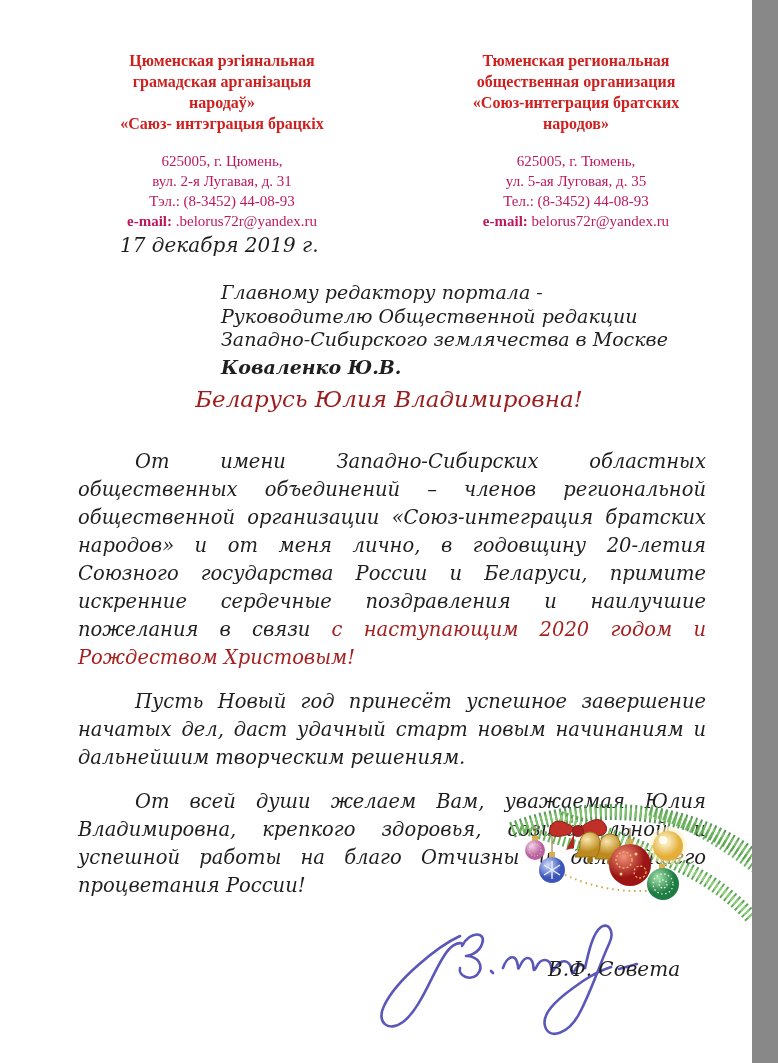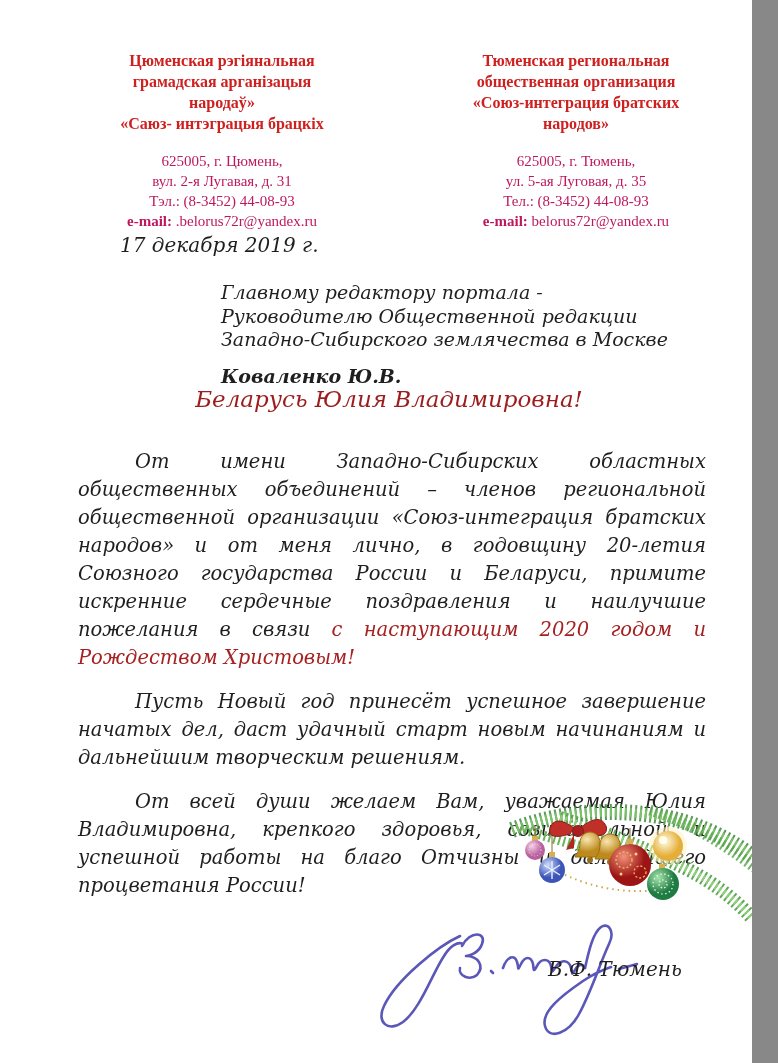--- a/index.html
+++ b/index.html
@@ -16,21 +16,21 @@
   .lh-left{left:66px;}
   .lh-right{left:420px;}
   .org-name{font-weight:bold;font-size:16px;line-height:21px;color:#cf2020;}
   .addr{margin-top:17px;font-size:15px;line-height:20px;color:#be185d;}
   .addr b{font-weight:bold;}
   
   .script{font-family:"DejaVu Serif", serif;font-style:italic;}
   .date-line{position:absolute;left:120px;top:233px;font-size:20px;}
   .addressee{position:absolute;right:51px;top:281px;width:480px;text-align:left;
              font-size:19px;line-height:23.5px;}
-  .addressee .name{font-weight:bold;margin-top:13px;}
+  .addressee .name{font-weight:bold;margin-top:4px;}
   .salutation{position:absolute;left:0;top:386px;width:778px;text-align:center;
               font-size:23px;color:#9c1d1d;}
   .body-text{position:absolute;left:62px;top:432px;width:660px;
              font-size:19.5px;line-height:28px;text-align:justify;}
   .body-text p{margin:16px;text-indent:57px;}
   .red-run{color:#a62121;}
   
   .sign-block{position:absolute;left:104px;top:845px;font-size:19px;line-height:23.5px;}
   .signer-name{position:absolute;left:548px;top:957px;font-size:20px;}
   .sig-svg{position:absolute;left:320px;top:918px;width:320px;height:128px;}
@@ -194,15 +194,15 @@
     <g fill="none" stroke="#5b57b8" stroke-width="2.6" stroke-linecap="round" stroke-linejoin="round">
       <path d="M140,18 C118,28 76,62 64,88 C56,104 68,115 83,104 C101,90 112,56 124,38 C130,28 138,23 143,26"></path>
       <path d="M142,28 C150,12 167,14 162,26 C159,35 149,38 146,38 C158,38 165,48 157,57 C150,63 138,58 140,50"></path>
       <path d="M171,53 L173,55"></path>
       <path d="M183,50 C187,38 195,36 197,44 C199,50 197,54 201,46 C205,38 211,38 213,46 C214,52 213,55 217,48 C221,40 229,40 231,48 C232,53 231,56 235,50 C241,40 249,42 251,50 C253,56 251,58 255,52 C259,45 263,46 265,50"></path>
       <path d="M265,50 C269,32 273,15 281,9 C289,4 295,14 289,26 C281,43 271,74 259,96 C249,115 229,123 225,108 C221,94 241,78 263,63 C275,55 285,51 291,49"></path>
       <path d="M299,51 L317,46"></path>
     </g>
   </svg>
 
-  <div class="signer-name script">В.Ф. Тюмень</div>
+  <div class="signer-name script">В.Ф. Совета</div>
 
 </div>
 
 </body></html>

